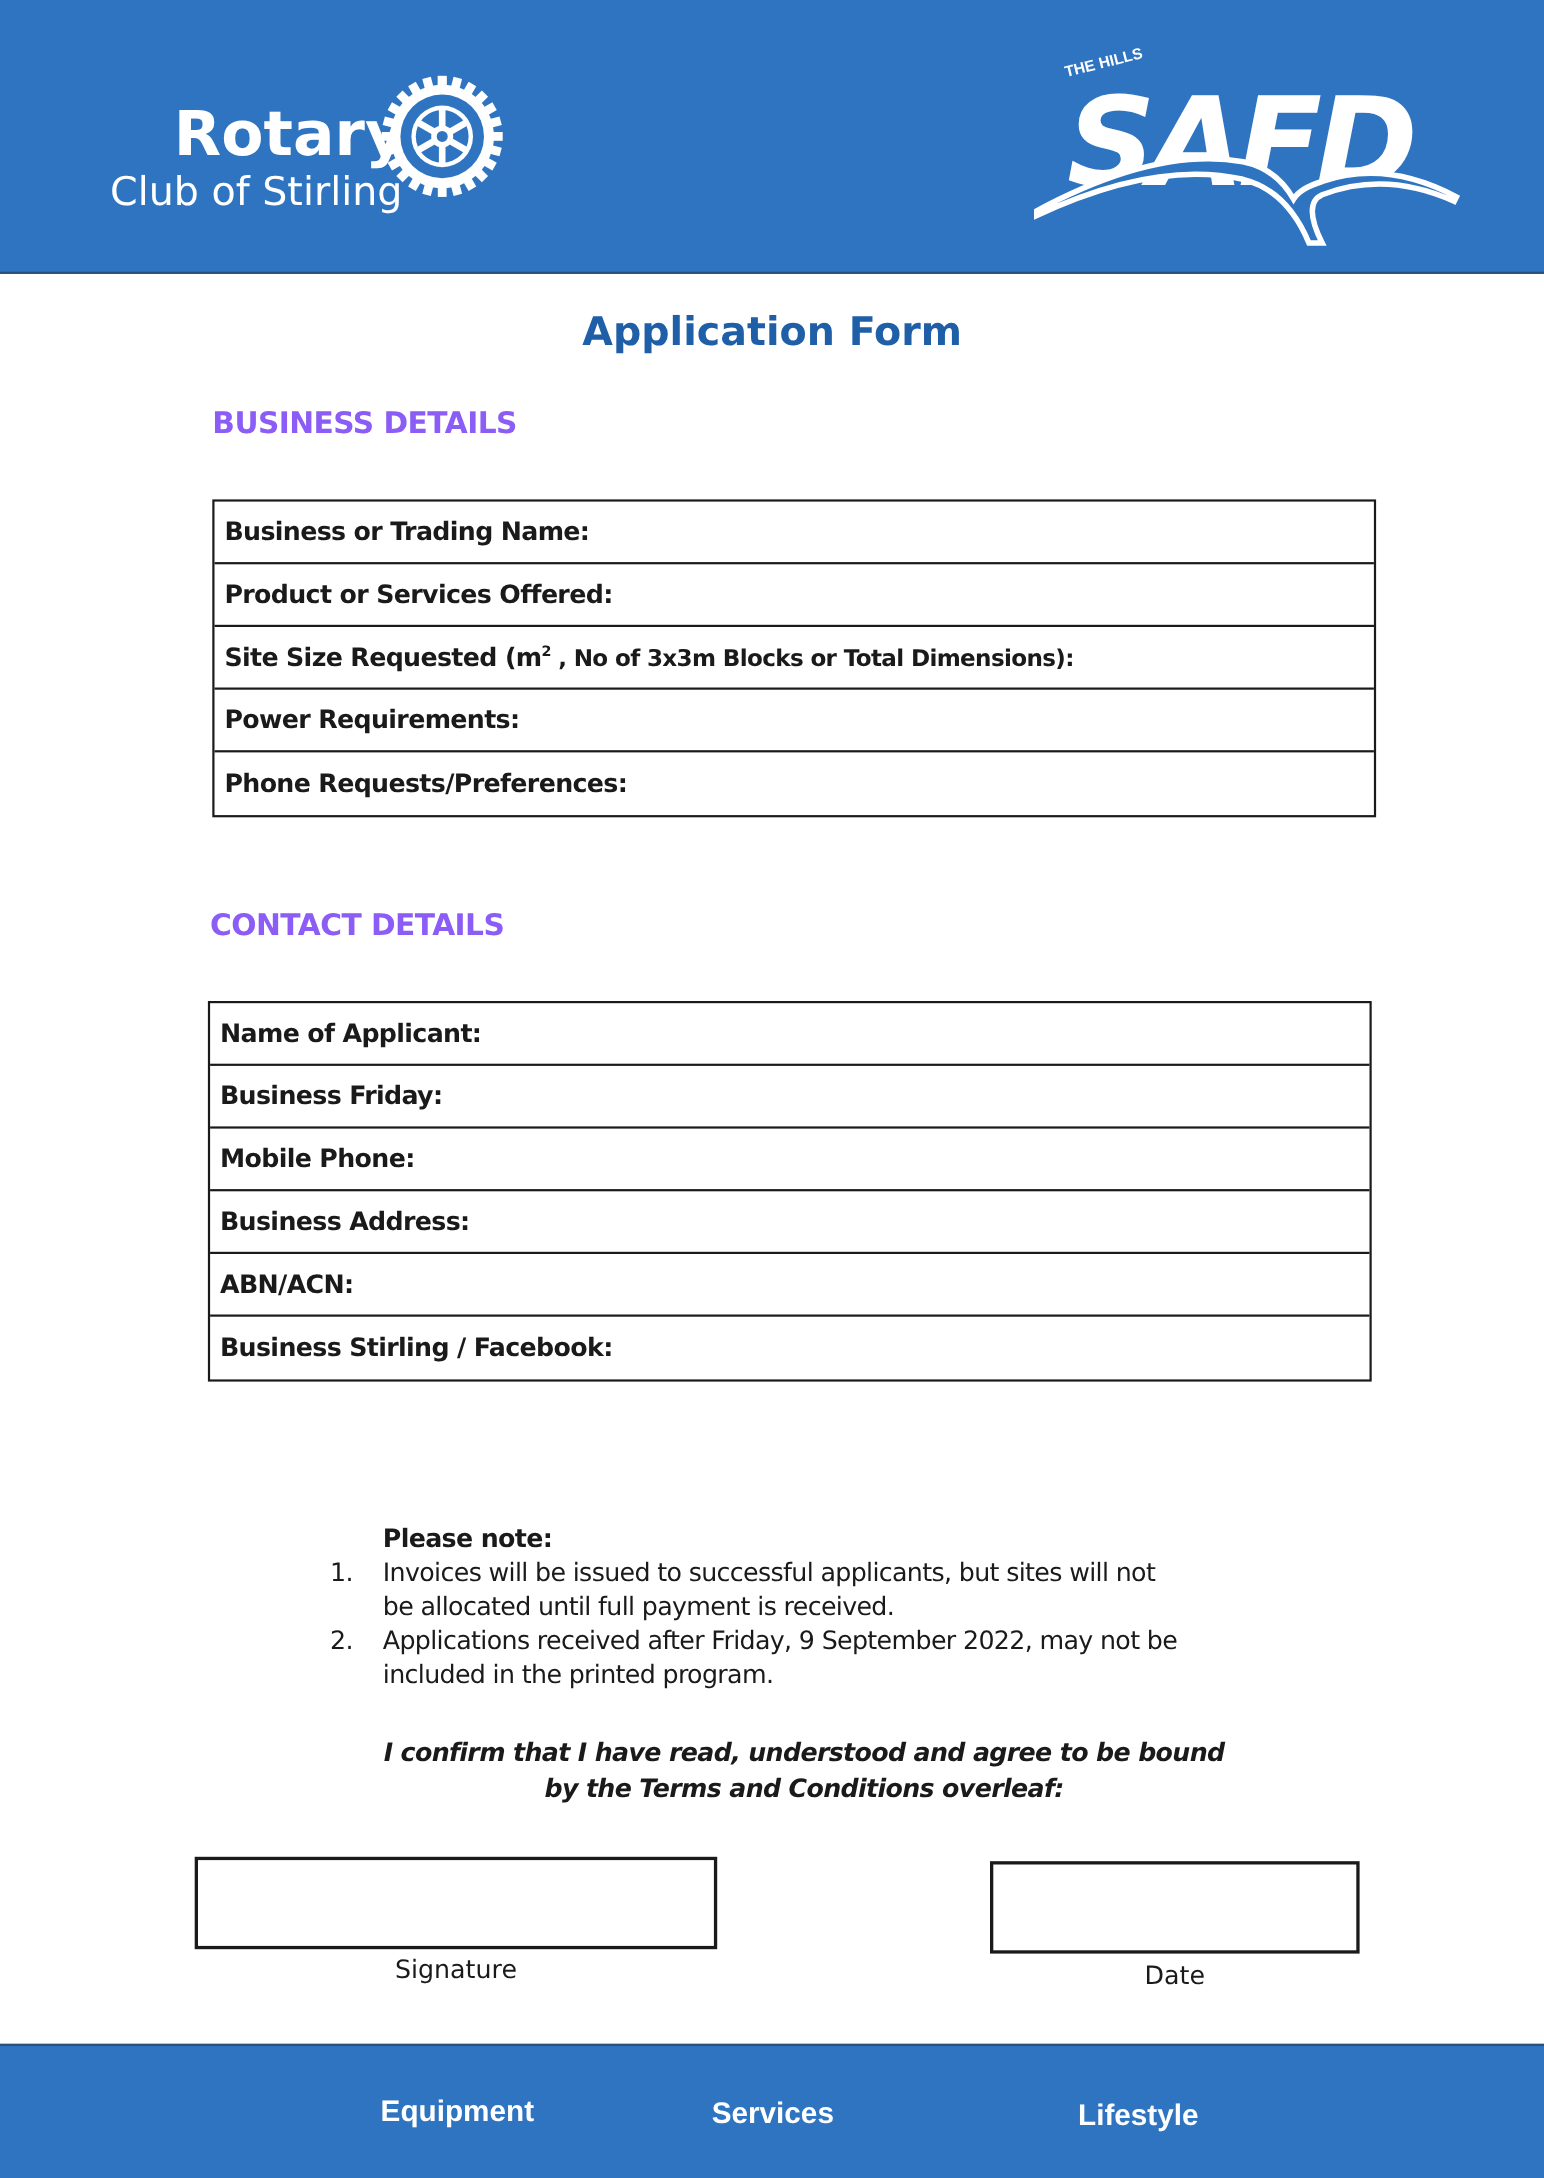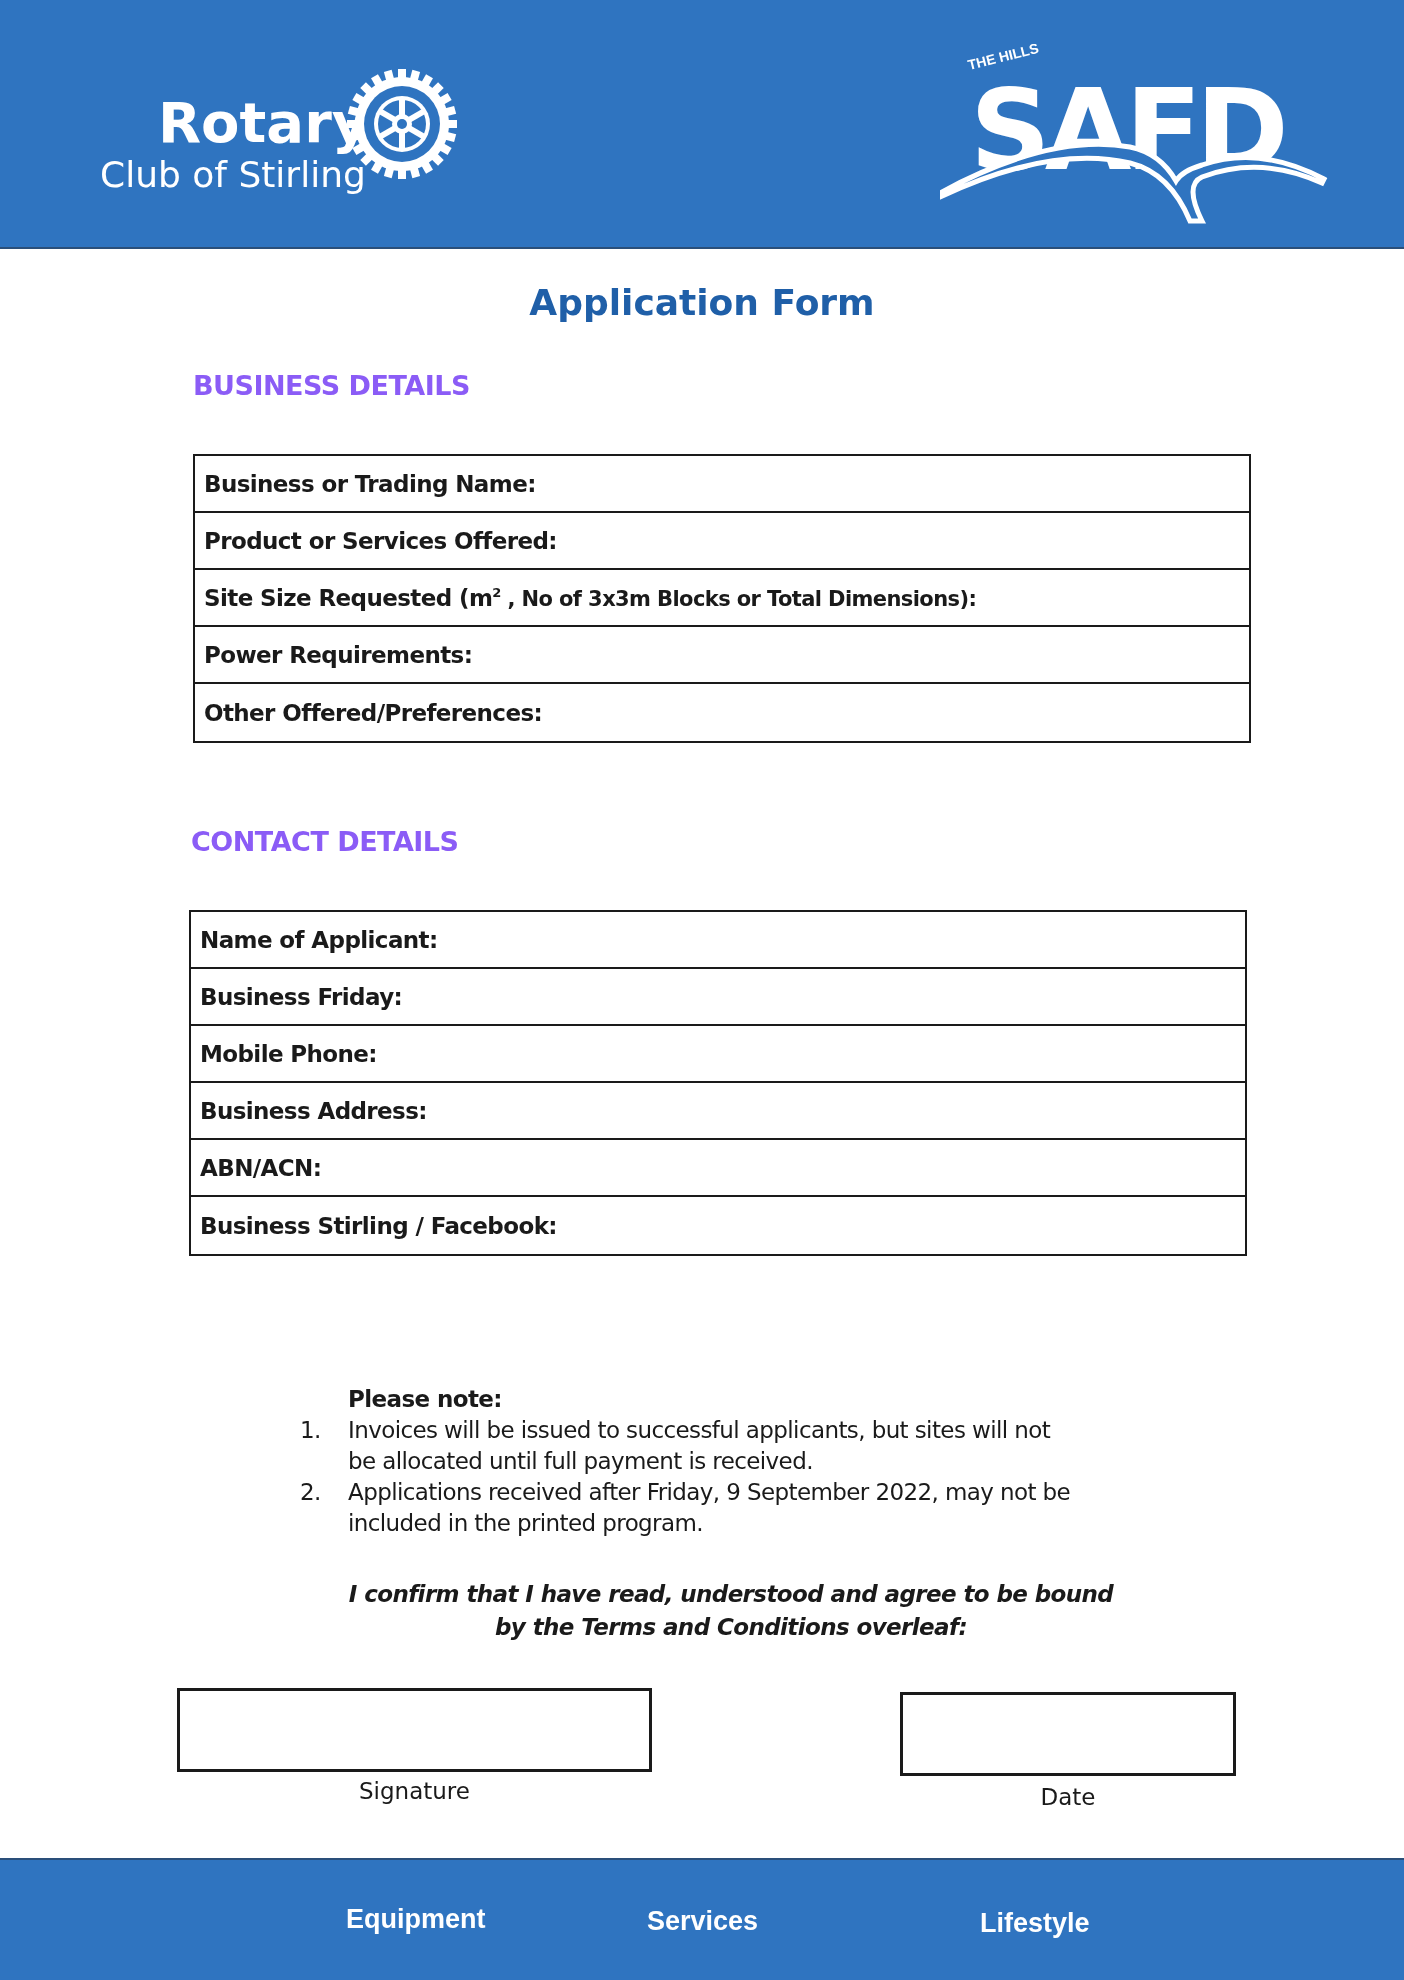--- a/index.html
+++ b/index.html
@@ -25,21 +25,21 @@
     font-family: "DejaVu Sans", sans-serif;
   }
   .rotary-wheel { position: absolute; left: 248px; top: 6px; width: 112px; height: 112px; }
   .safd-logo { position: absolute; left: 940px; top: 55px; width: 400px; height: 170px; }
   .safd-hills {
     position: absolute; left: 30px; top: 2px; color: #fff; font-size: 14px; font-weight: bold;
     transform: rotate(-14deg); transform-origin: left bottom;
   }
   .safd-word {
     position: absolute; left: 30px; top: 10px; color: #fff; font-weight: bold;
-    font-size: 112px; letter-spacing: -6px; 
+    font-size: 112px; letter-spacing: -6px; font-style: italic;
     font-family: "DejaVu Sans", sans-serif;
   }
   .safd-swoosh { position: absolute; left: 0; top: 70px; width: 400px; height: 100px; }
 
   .title {
     position: absolute; left: 0; width: 1404px; top: 282px; text-align: center;
     color: #1f5fa8; font-weight: bold; font-size: 36px;
     font-family: "DejaVu Sans", sans-serif;
     box-sizing: border-box;
   }
@@ -166,21 +166,21 @@
   <div class="form-row">
       <span>Product or Services Offered:</span>
     </div>
   <div class="form-row">
       <span><span>Site Size Requested (m</span><sup>2</sup><span style="font-size:21px"> , No of 3x3m Blocks or Total Dimensions):</span></span>
     </div>
   <div class="form-row">
       <span>Power Requirements:</span>
     </div>
   <div class="form-row">
-      <span>Other Offered/Preferences:</span>
+      <span>Phone Requests/Preferences:</span>
     </div>
 </div>
 
 <div class="section-heading" style="left:191px; top:826px;">CONTACT DETAILS</div>
 <div class="form-table" style="left:189px; top:910px; width:1058px;">
   <div class="form-row">
       <span>Name of Applicant:</span>
     </div>
   <div class="form-row">
       <span>Business Friday:</span>

